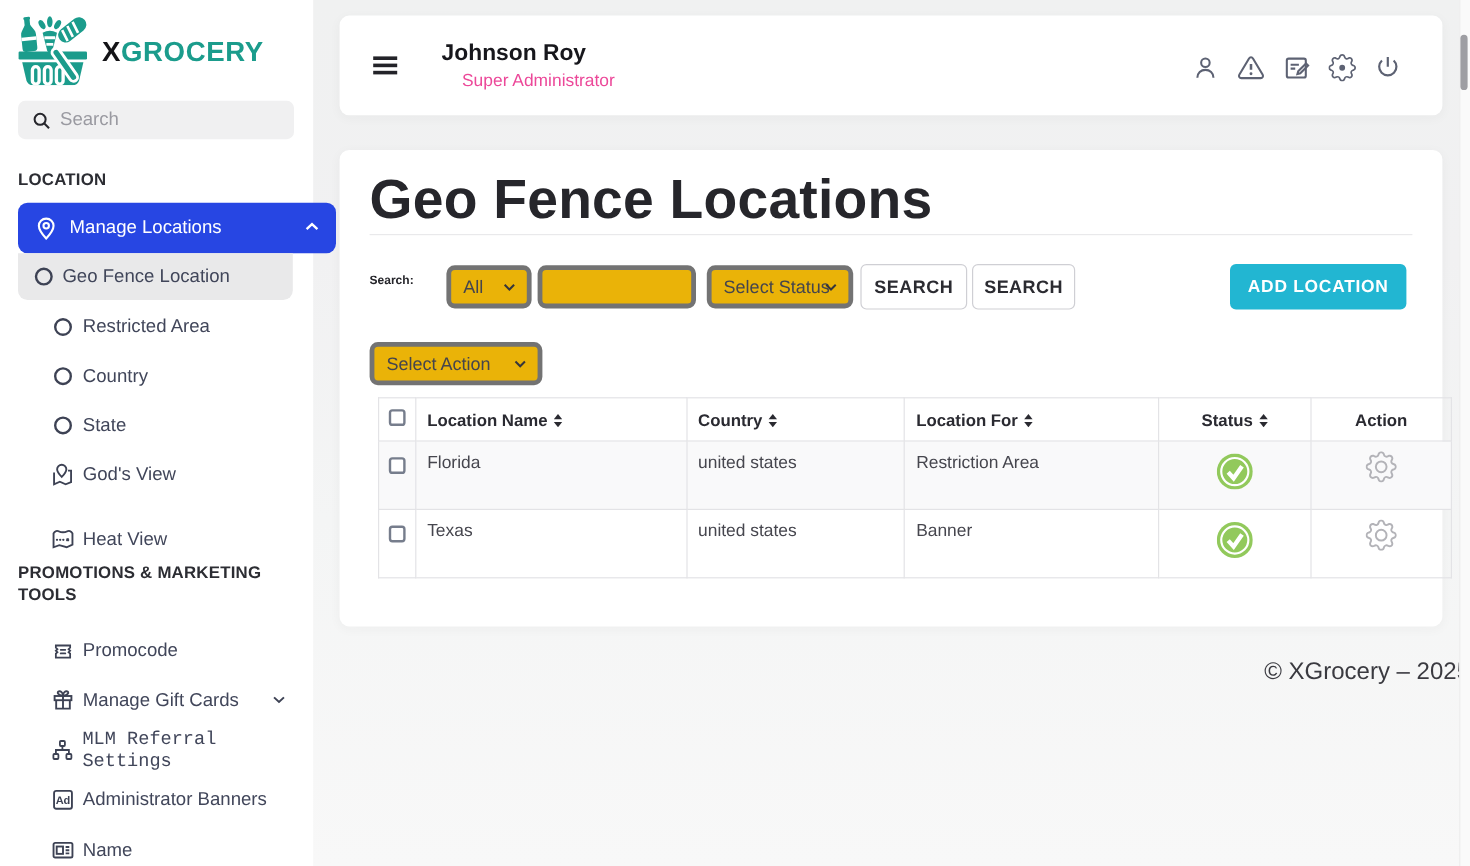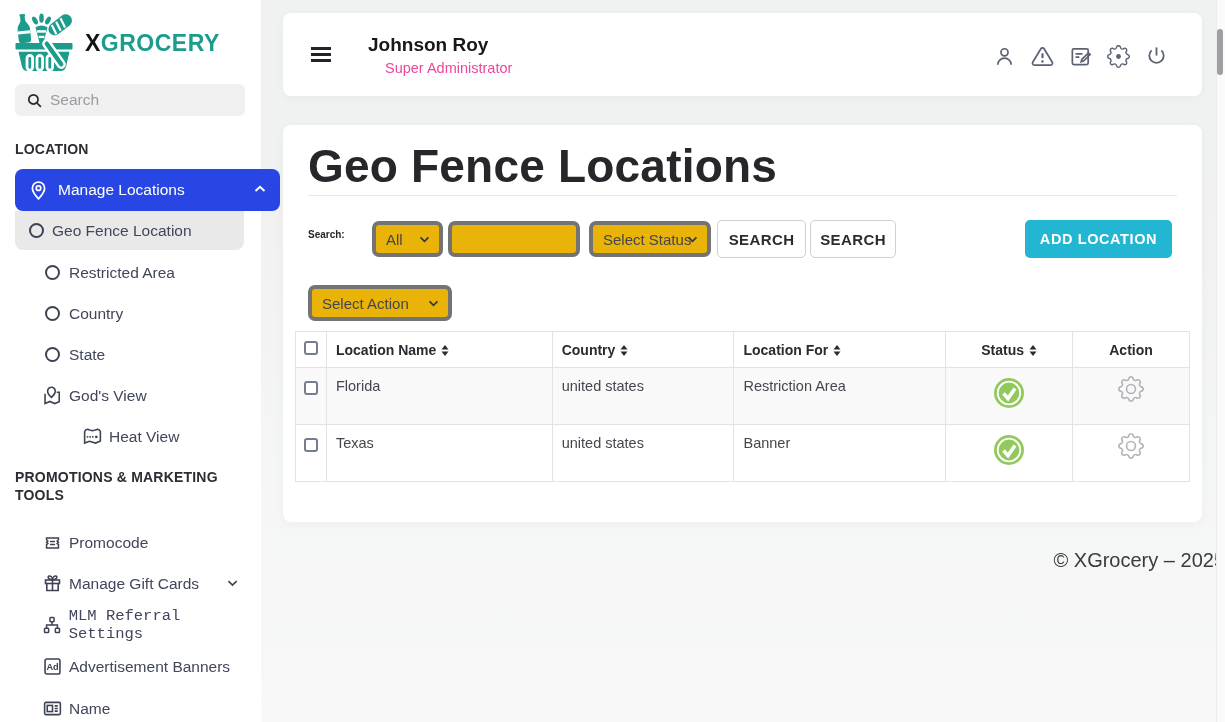--- a/index.html
+++ b/index.html
@@ -37,21 +37,21 @@
   #divider { position:absolute; left:25px; right:25px; top:70px; height:1px; background:#e9e9eb; }
   #ctrls { position:absolute; left:25px; top:95px; width:869px; height:40px; }
   .clabel { position:absolute; left:0; top:9px; font-size:10px; font-weight:bold; color:#26262b; }
   .sel, .inp { border:4px solid #737373; border-radius:7px; background:#eab308; color:#45454d; font-family:"Liberation Sans",sans-serif; font-size:15px; }
   .sel { position:absolute; display:flex; align-items:center; padding-left:10px; }
   .sel svg.ch { position:absolute; right:9px; top:50%; margin-top:-3px; }
   .btn { position:absolute; top:0; height:38px; background:#fff; border:1px solid #cfcfd4; border-radius:5px; font-size:15px; font-weight:bold; color:#2b2b31; letter-spacing:0.4px; display:flex; align-items:center; justify-content:center; }
   #addloc { position:absolute; top:0; height:38px; left:717px; width:147px; background:#22b6d2; border:none; border-radius:5px; color:#fff; font-size:14.5px; font-weight:bold; letter-spacing:0.6px; display:flex; align-items:center; justify-content:center; }
   #selact { left:25px; top:160px; width:144px; height:36px; }
   
-  table { position:absolute; left:12px; top:206px; width:895px; border-collapse:collapse;border-radius:17px; }
+  table { position:absolute; left:32px; top:206px; width:895px; border-collapse:collapse;border-radius:17px; }
   th, td { border:1px solid #e3e3e6; font-size:14px; }
   th { height:36px; font-weight:bold; color:#2a2a31; text-align:left; padding-left:9px; }
   td { height:57px; color:#46464e; padding-left:9px; vertical-align:middle; }
   tr.r1 td { background:#f9f9fa; }
   td.cc, th.cc { text-align:center; padding-left:0; vertical-align:middle; }
   td.chk { text-align:center; padding-left:0; vertical-align:top; padding-top:13px; }
   td.st { text-align:center; padding-left:0; vertical-align:top; padding-top:10px; }
   td.act { text-align:center; padding-left:0; vertical-align:top; padding-top:8px; }
   td.ctop { vertical-align:top; padding-top:10px; font-size:14.5px; }
   .cbx { width:14px; height:14px; border:2px solid #767d8c; border-radius:3px; background:#fff; display:inline-block; box-sizing:border-box; }
@@ -134,21 +134,21 @@
     </div>
     <div class="sitem" style="top:375px;">
       <div class="ic">
       <svg width="21" height="21" viewBox="0 0 24 24" fill="none" stroke="#3d4254" stroke-width="1.8">
           <path d="M3.5 10 V21.2 L9 18.8 L14.5 21.2 L19.7 19.2 V8.2 H16.8"></path>
           <path d="M10.8 14.2 c0 0-4.4-4.2-4.4-7.2 a4.4 4.4 0 1 1 8.8 0 c0 3-4.4 7.2-4.4 7.2 z"></path>
         </svg>
     </div>
       <div class="tx">God's View</div>
     </div>
-    <div class="sitem" style="top:416px;margin-left:40px;">
+    <div class="sitem" style="top:429px;">
       <div class="ic">
       <svg width="21" height="21" viewBox="0 0 24 24" fill="none" stroke="#3d4254" stroke-width="1.8">
           <path d="M3 6.8 C4.2 4.4 6.4 3.8 8.4 5 C10 6 14 6 15.6 5 C17.6 3.8 19.8 4.4 21 6.8 V17.5 L15.5 20 L8.5 18 L3 20 Z" transform="translate(0,-0.5)"></path>
           <g stroke-width="2.2" stroke-linecap="round">
             <path d="M6.3 12.4 h0.01 M9.3 12.4 h0.01 M12.3 12.4 h0.01"></path>
           </g>
           <path d="M15.3 11.3 l2.2 2.2 M17.5 11.3 l-2.2 2.2" stroke-width="1.6"></path>
         </svg>
     </div>
       <div class="tx">Heat View</div>
@@ -188,21 +188,21 @@
     </div>
       <div class="tx">MLM Referral Settings</div>
     </div>
     <div class="sitem" style="top:646px;">
       <div class="ic">
       <svg width="21" height="21" viewBox="0 0 24 24" fill="none" stroke="#3d4254" stroke-width="1.8">
           <rect x="3.5" y="3.5" width="17" height="17" rx="2"></rect>
           <text x="12" y="16" font-size="10.5" font-weight="bold" fill="#3d4254" stroke="none" text-anchor="middle" font-family="Liberation Sans">Ad</text>
         </svg>
     </div>
-      <div class="tx">Advertisement Banners</div>
+      <div class="tx">Administrator Banners</div>
     </div>
     <div class="sitem" style="top:688px;">
       <div class="ic">
       <svg width="21" height="21" viewBox="0 0 24 24" fill="none" stroke="#3d4254" stroke-width="1.8">
           <rect x="3" y="5" width="18" height="14" rx="1.5"></rect>
           <rect x="6" y="8.5" width="6" height="7"></rect>
           <path d="M14.5 9 H18 M14.5 12 H18 M14.5 15 H18"></path>
         </svg>
     </div>
       <div class="tx">Name</div>

